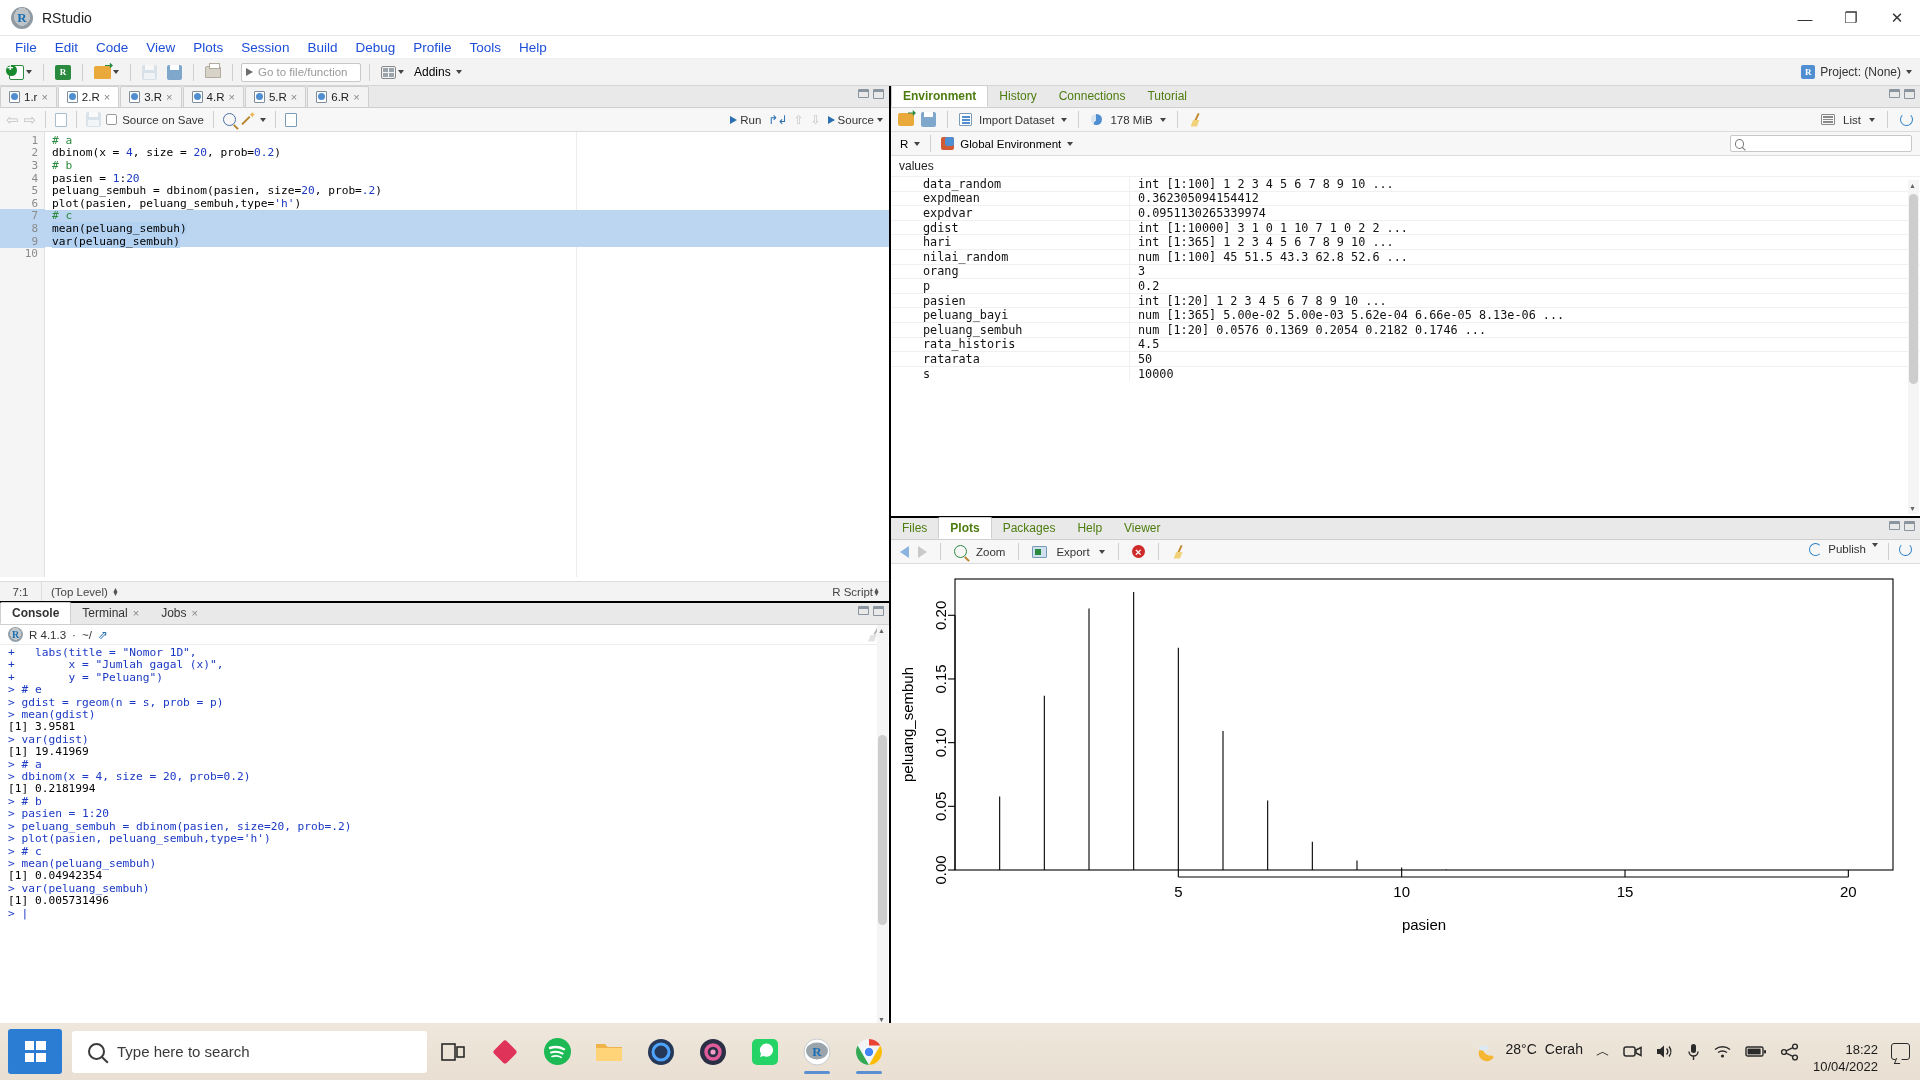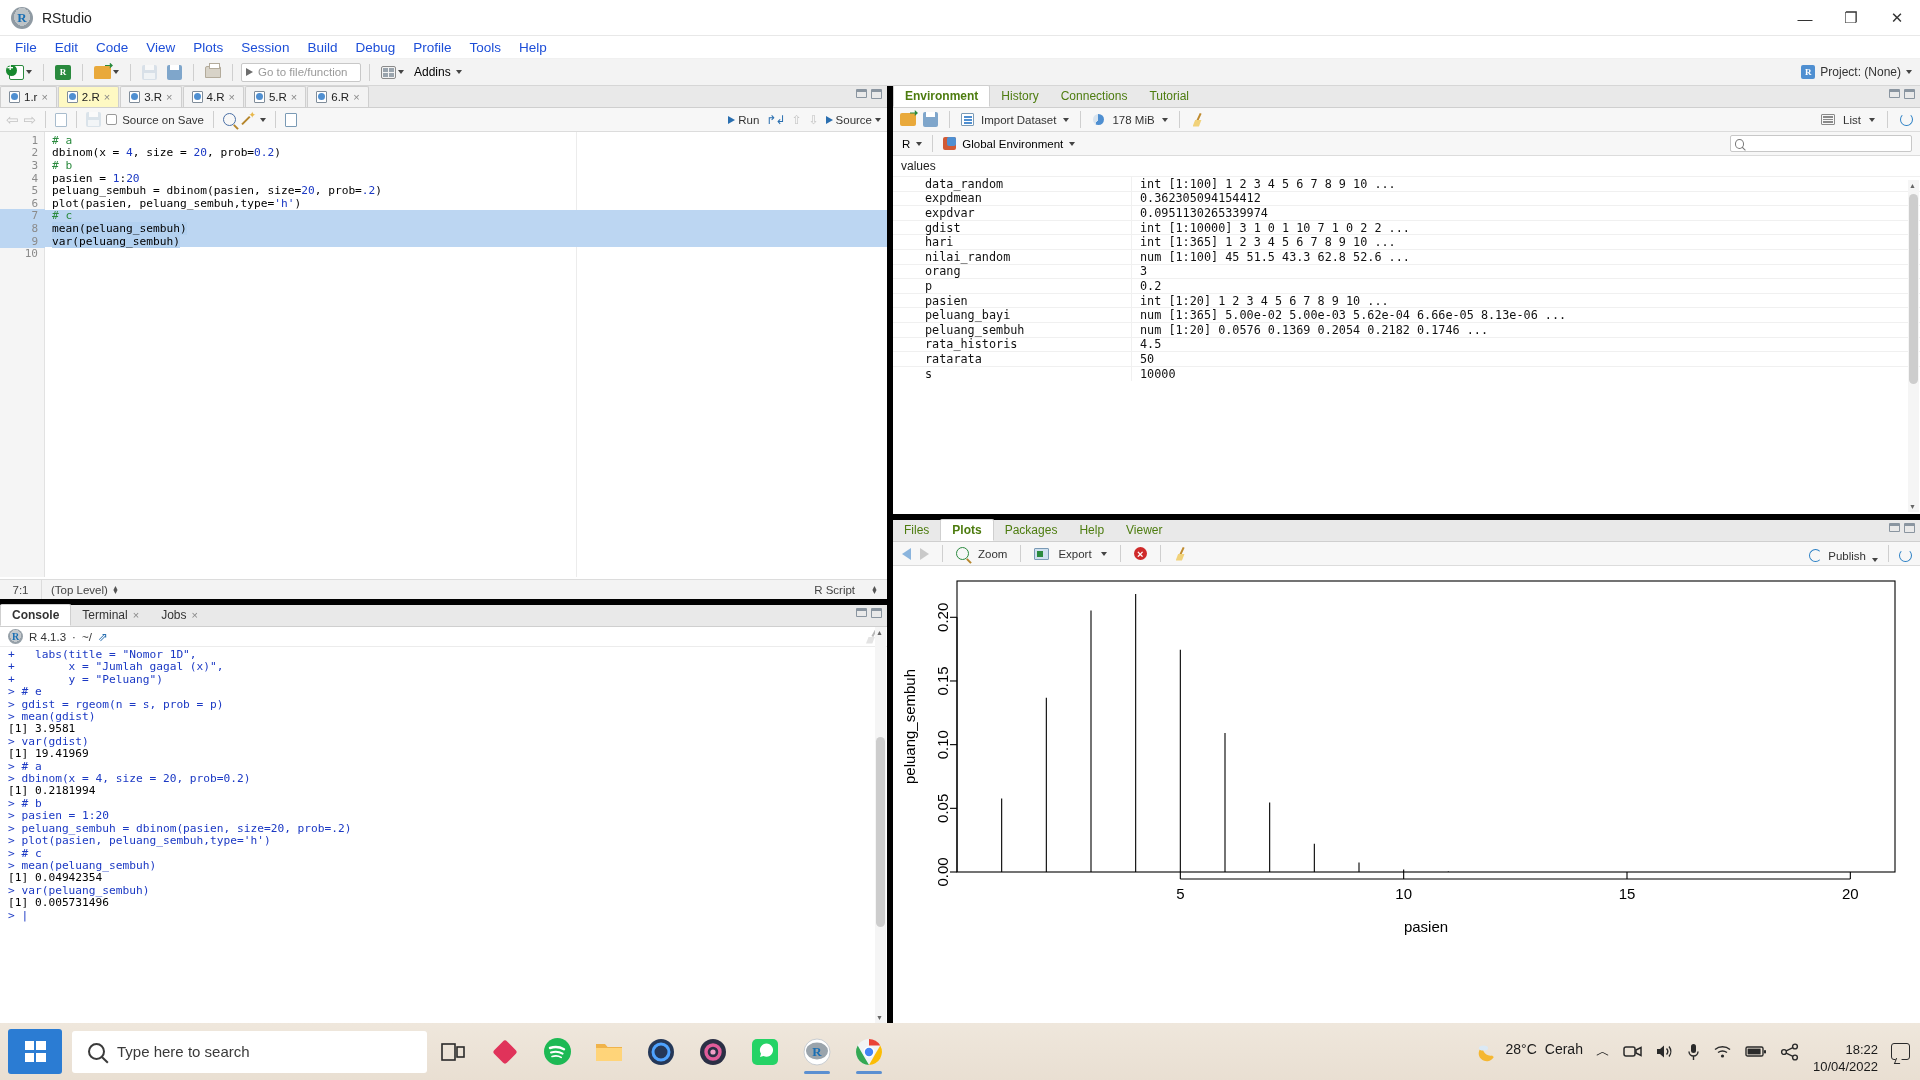--- a/index.html
+++ b/index.html
@@ -64,33 +64,33 @@
     display:flex;align-items:center;gap:5px;width:120px;height:19px;
     border:1px solid #c8c8c8;background:#fff;border-radius:2px;padding:0 4px;
     font-size:11.5px;color:#9a9a9a;
   }
   .arrow-right{width:0;height:0;border-top:4px solid transparent;border-bottom:4px solid transparent;border-left:7px solid #6d6d6d;}
   #project-indicator{position:absolute;right:8px;display:flex;align-items:center;gap:5px;font-size:12px;color:#333;}
   .ic-projbox{width:14px;height:14px;background:#4f8fd1;border-radius:2px;position:relative;}
   .ic-projbox::after{content:"R";position:absolute;inset:0;display:flex;align-items:center;justify-content:center;color:#fff;font:bold 9px "Liberation Serif",serif;}
   
   #workspace { position:relative; width:1920px; height:941px; background:#fff; }
-  .pane { position:absolute; background:#fff; border:3px solid #000000; }
+  .pane { position:absolute; background:#fff; border:1px solid #000000; }
   
   #pane-source { left:0; top:0; width:890px; height:516px; border-left:none; border-top:none;}
   .tabstrip {
     height:22px;background:#e9e9e9;display:flex;align-items:flex-end;
     border-bottom:1px solid #cfcfcf; position:relative;
   }
   .ftab {
     display:flex;align-items:center;gap:4px;height:21px;padding:0 8px;font-size:11.5px;
     background:#f3f3f3;border:1px solid #cfcfcf;border-bottom:none;color:#222;
     border-radius:2px 2px 0 0; margin-right:1px;
   }
-  .ftab.active{background:#fef9c3;}
+  .ftab.active{background:#ffffff;}
   .ic-rfile{width:11px;height:12px;background:#fff;border:1px solid #7f8c99;border-radius:1px;position:relative;}
   .ic-rfile::after{content:"";position:absolute;left:1px;top:1px;width:7px;height:7px;border-radius:50%;background:#4f8fd1;}
   .tabx{color:#888;font-size:11px;}
   .pane-min-max{position:absolute;right:5px;top:3px;display:flex;gap:4px;}
   .bx-min{width:11px;height:9px;border:1px solid #8a95a0;border-top:3px solid #8a95a0;border-radius:1px;}
   .bx-max{width:11px;height:10px;border:1px solid #8a95a0;border-top:3px solid #8a95a0;border-radius:1px;}
   .editor-toolbar{
     height:24px;background:#f7f7f7;border-bottom:1px solid #dcdcdc;
     display:flex;align-items:center;padding:0 6px;gap:5px;position:relative;font-size:11.5px;color:#333;
   }
@@ -123,21 +123,21 @@
   .num{color:#1b39c4;}
   .str{color:#1b39c4;}
   .selbg{background:#b3d1f0;}
   #cursor-col {position:absolute;left:576px;top:0;width:1px;height:100%;background:#ececec;}
   .statusbar{
     position:absolute;bottom:0;left:0;right:0;height:20px;background:#f3f3f3;
     border-top:1px solid #dcdcdc;display:flex;align-items:center;font-size:11.5px;color:#444;
   }
   .statusbar .sb1{width:42px;text-align:center;border-right:1px solid #dcdcdc;height:100%;display:flex;align-items:center;justify-content:center;}
   .statusbar .sb2{padding-left:9px;display:flex;align-items:center;gap:4px;}
-  .statusbar .sbr{margin-left:auto;padding-right:9px;display:flex;align-items:center;gap:16px;}
+  .statusbar .sbr{margin-left:auto;padding-right:9px;display:flex;align-items:center;gap:0;}
   .updown{display:inline-flex;flex-direction:column;line-height:4px;font-size:7px;color:#555;}
   
   #pane-console{left:0;top:516px;width:890px;height:425px;border-left:none;}
   .ctabstrip{height:22px;background:#e9e9e9;display:flex;align-items:flex-end;border-bottom:1px solid #cfcfcf;position:relative;}
   .ctab{height:22px;display:flex;align-items:center;gap:5px;padding:0 11px;font-size:12px;color:#333;}
   .ctab.active{background:#fff;font-weight:bold;border:1px solid #cfcfcf;border-bottom:1px solid #fff;border-radius:2px 2px 0 0;}
   .console-head{
     height:20px;display:flex;align-items:center;gap:6px;padding:0 8px;
     font-size:11.5px;color:#333;border-bottom:1px solid #ececec;position:relative;
   }
@@ -200,21 +200,21 @@
   .navblue.r{border-left:9px solid #c9c9c9;}
   .ic-zoom{width:13px;height:13px;border:1.6px solid #2a8a3e;border-radius:50%;position:relative;}
   .ic-zoom::after{content:"";position:absolute;right:-4px;bottom:-3px;width:6px;height:1.8px;background:#b5852a;transform:rotate(45deg);}
   .ic-export{width:15px;height:12px;background:#cfe0ef;border:1px solid #7a9ab5;border-radius:1px;position:relative;}
   .ic-export::after{content:"";position:absolute;left:2px;top:2px;width:6px;height:6px;background:#2a8a3e;}
   .ic-clear{width:13px;height:13px;border-radius:50%;background:#cf2a2a;position:relative;}
   .ic-clear::after{content:"×";position:absolute;inset:0;display:flex;align-items:center;justify-content:center;color:#fff;font:bold 11px "Liberation Sans",sans-serif;}
   .ic-publish{width:13px;height:13px;position:relative;}
   .ic-publish::after{content:"";position:absolute;inset:0;border-radius:50%;border:1.6px solid #2a7fc4;border-right-color:transparent;}
   .ic-refresh{width:13px;height:13px;border:1.6px solid #2a7fc4;border-radius:50%;border-top-color:transparent;}
-  .plots-right{position:absolute;right:8px;display:flex;align-items:flex-end;gap:6px;}
+  .plots-right{position:absolute;right:8px;display:flex;align-items:flex-start;gap:6px;}
   #plot-canvas{position:relative;width:100%;height:484px;background:#fff;}
   
   #taskbar{
     position:fixed;left:0;bottom:0;width:1920px;height:57px;
     background:linear-gradient(180deg,#efe7dc 0%,#e9dfd2 100%);
     display:flex;align-items:center;
   }
   #startbtn{width:54px;height:45px;margin-left:8px;display:flex;align-items:center;justify-content:center;background:#2b7cd3;border-radius:3px;}
   .winlogo{display:grid;grid-template:1fr 1fr/1fr 1fr;gap:2.5px;width:21px;height:21px;}
   .winlogo i{background:#fff;display:block;}

